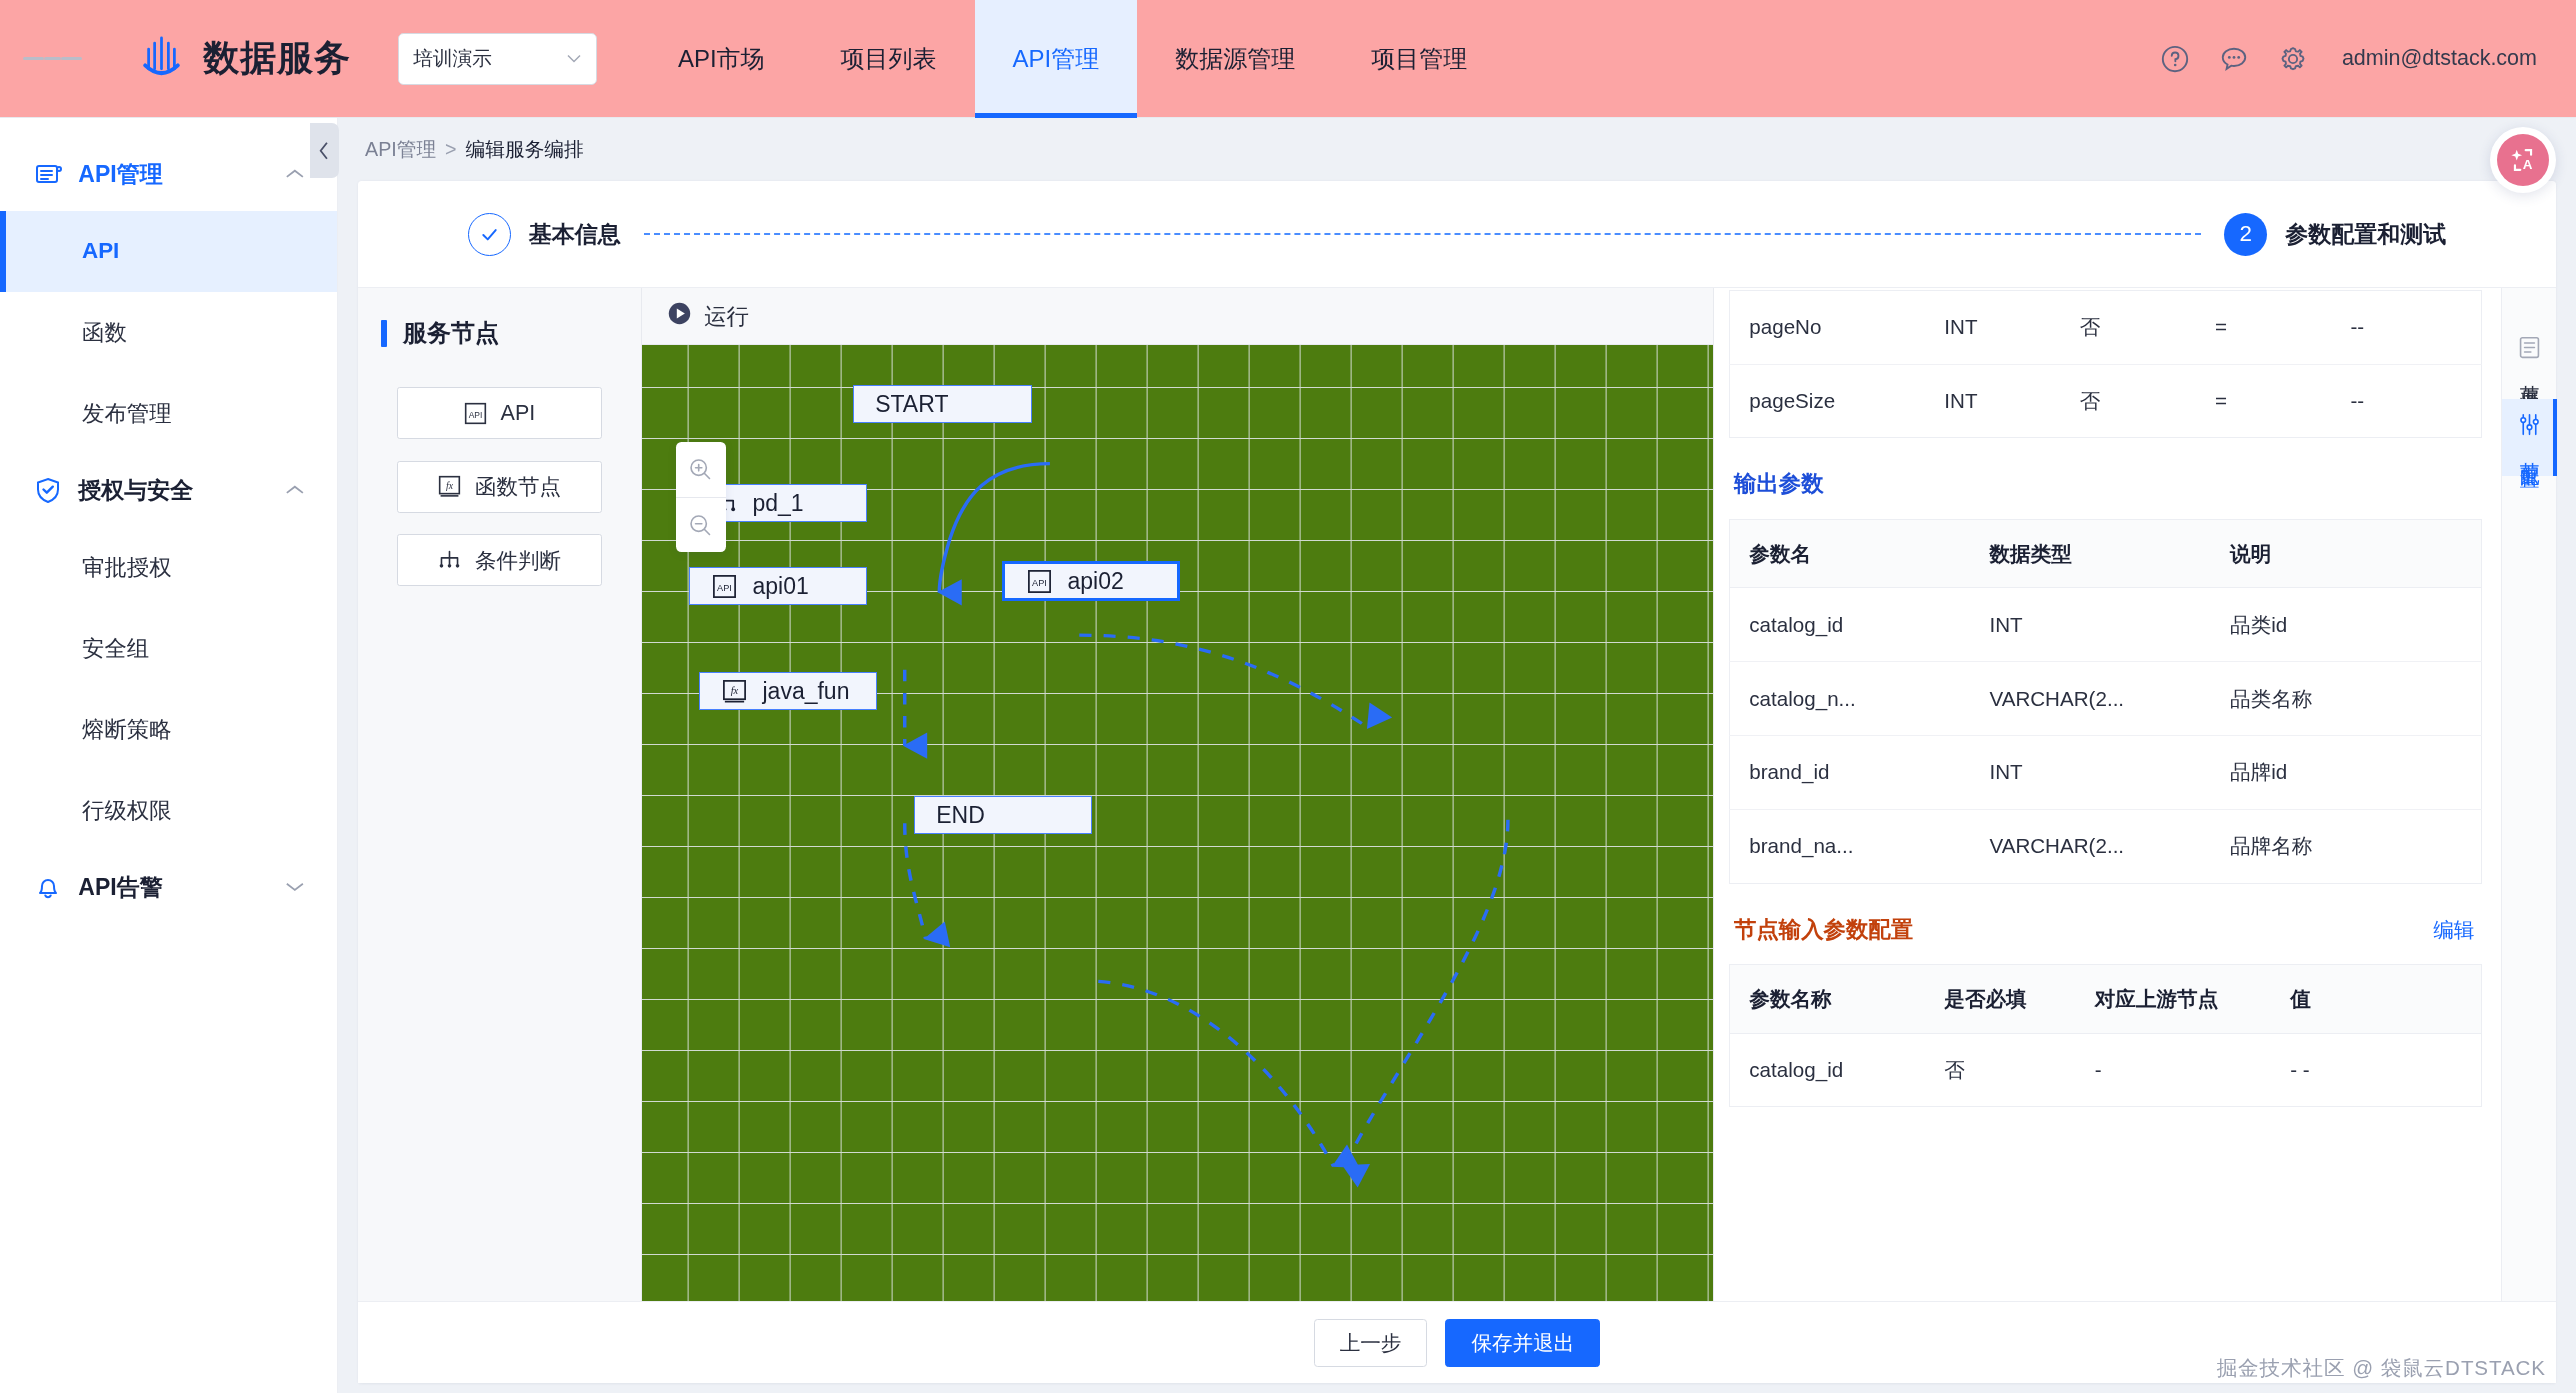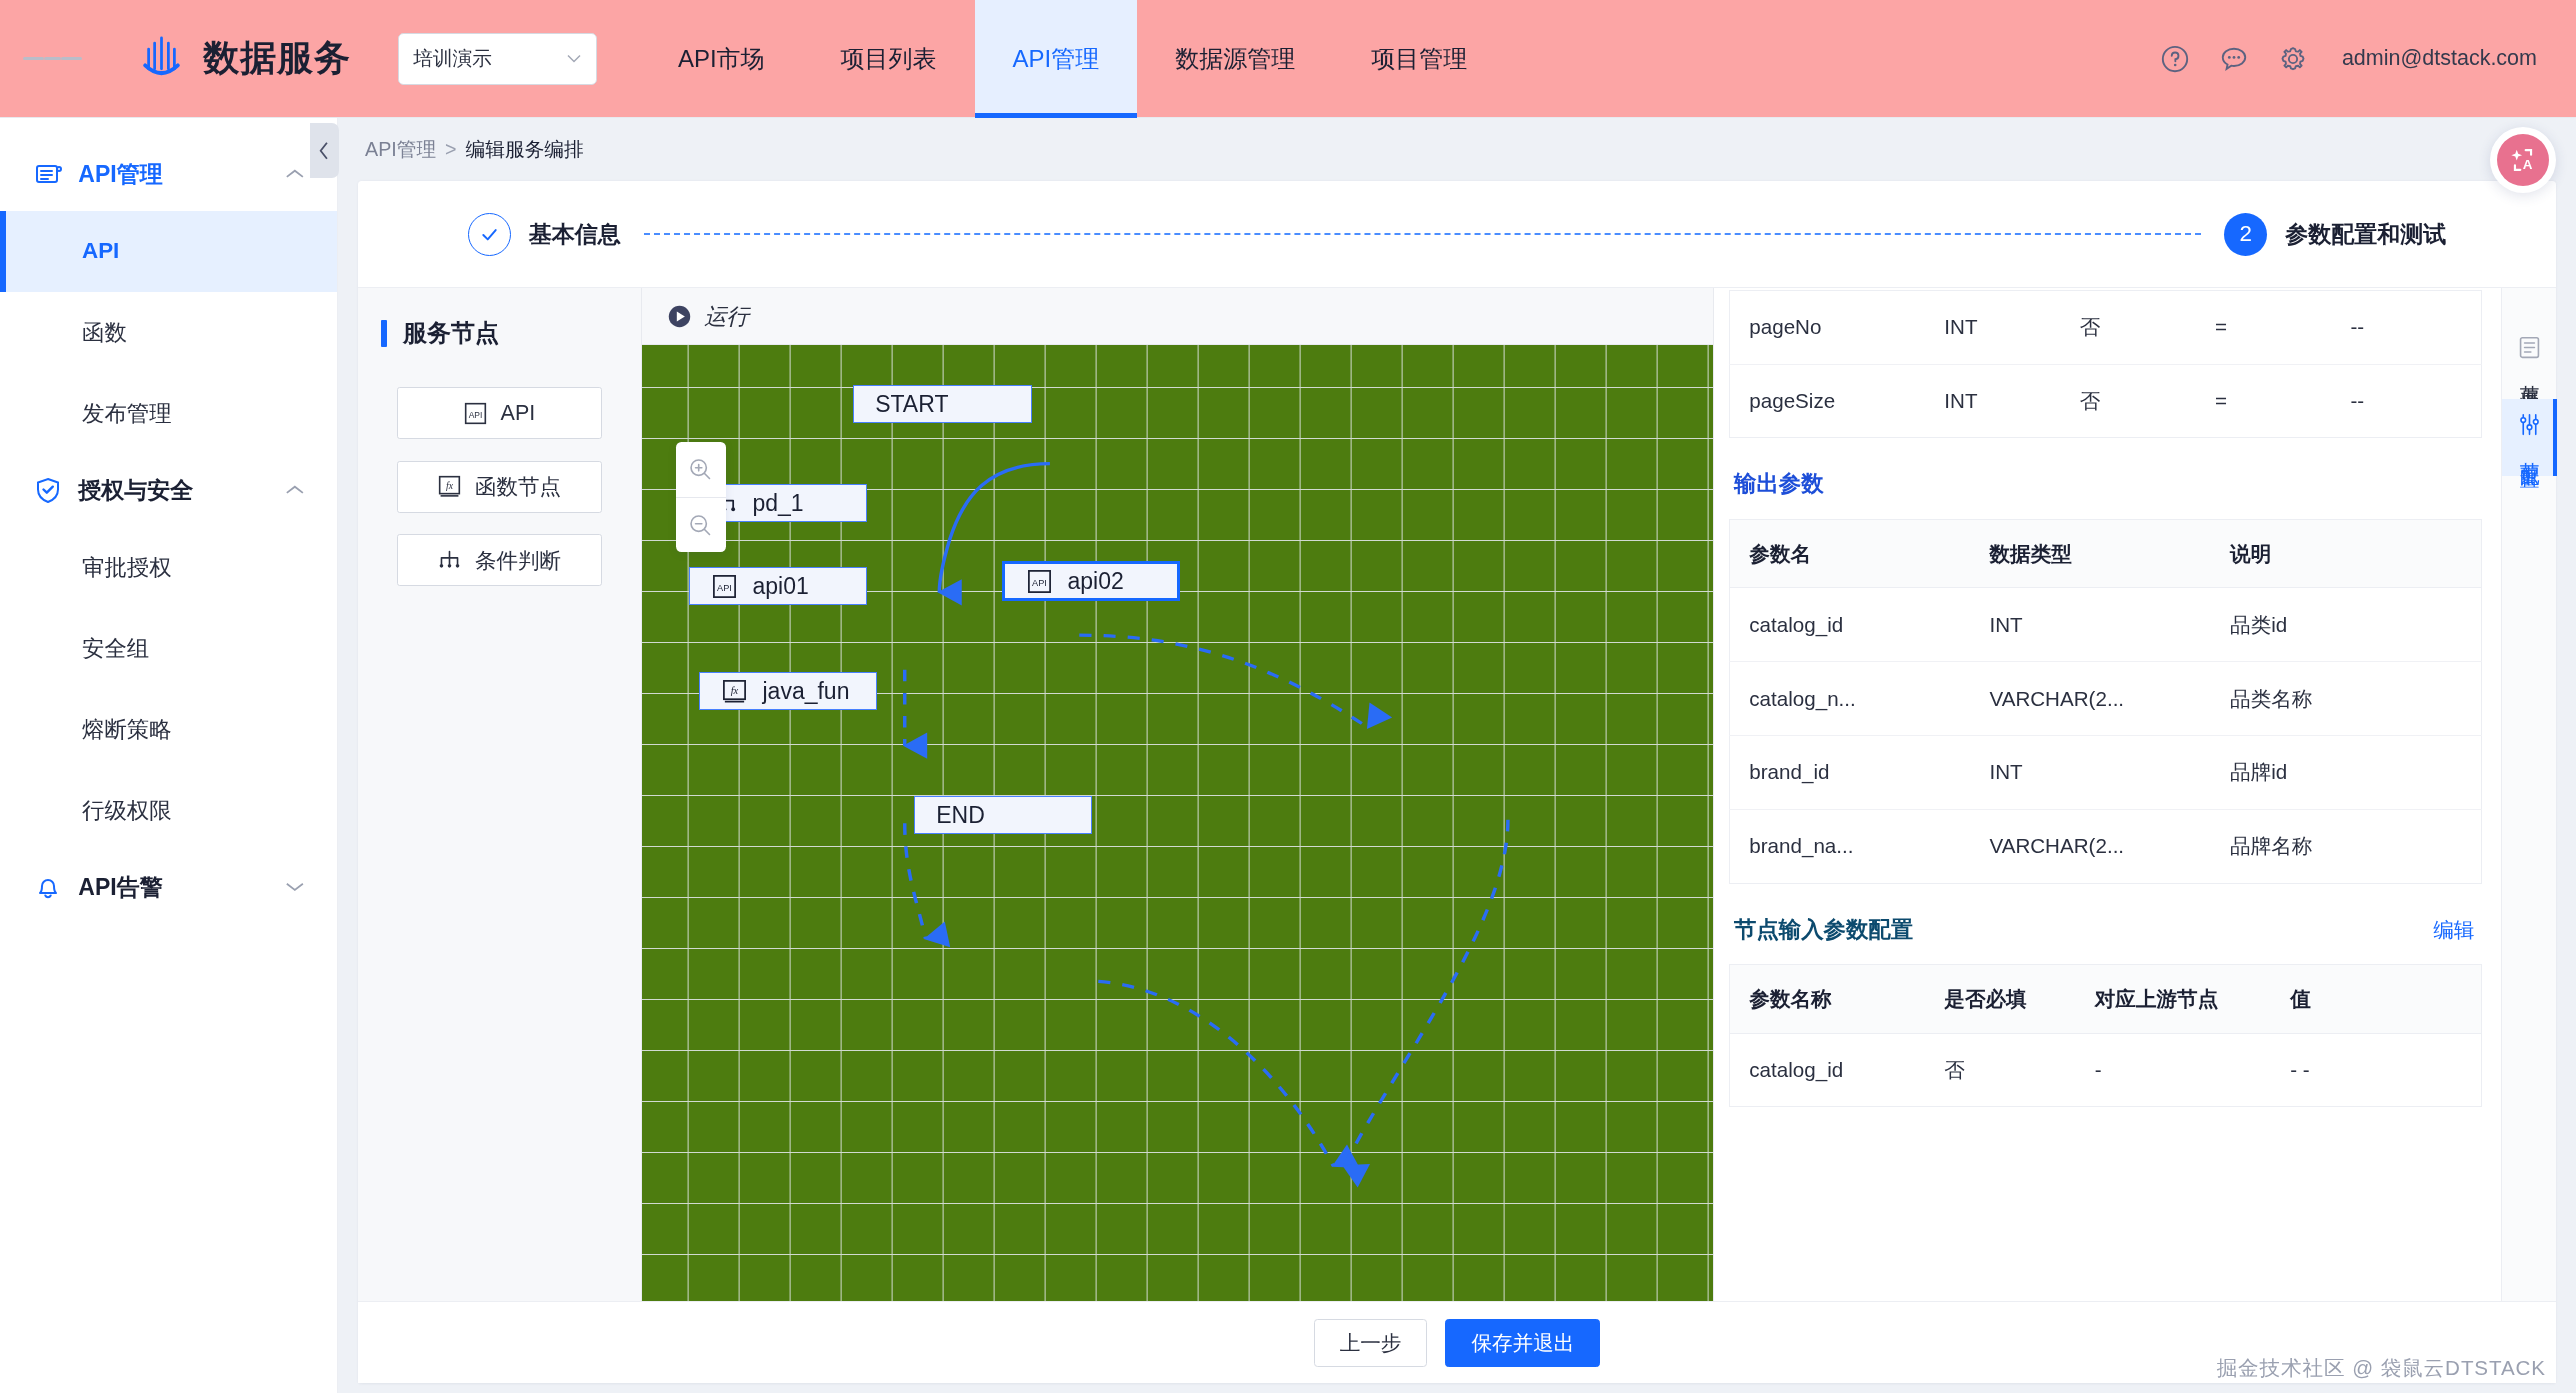--- a/index.html
+++ b/index.html
@@ -123,21 +123,21 @@
     font-size:21.5px; color:#2b3040; cursor:grab;
   }
   .nb-icon { width:25px; height:25px; flex:none; }
 
   
   .canvas-col { flex:1; display:flex; flex-direction:column; min-width:0; border-right:0.9px solid #e8eaef; }
   .canvas-toolbar {
     height:57px; background:#f7f8fa; border-bottom:0.9px solid #e8eaef;
     display:flex; align-items:center; padding-left:25px; gap:12.5px;
   }
-  .run-btn { display:flex; align-items:center; gap:12.5px; cursor:pointer;font-style:italic; }
+  .run-btn { display:flex; align-items:flex-start; gap:12.5px; cursor:pointer; }
   .run-btn .lbl { font-size:22.4px; color:#2b3040; }
   .canvas-wrap { flex:1; position:relative; overflow:hidden; background:#4d7c0f; }
   .canvas-grid {
     position:absolute; inset:0;
     background-image:
       linear-gradient(to right, #e9ebf2 1.3px, transparent 1.3px),
       linear-gradient(to bottom, #e9ebf2 1.3px, transparent 1.3px);
     background-size:51px 51px;
     background-position:-5.4px -9px;
     opacity:.85;
@@ -533,21 +533,21 @@
                 </tr>
                 <tr>
                   <td>brand_na...</td>
                   <td>VARCHAR(2...</td>
                   <td>品牌名称</td>
                 </tr>
               </tbody>
             </table>
 
             <div class="sec-head">
-              <div style="font-size:22.4px;font-weight:bold;color:#0c4a6e">节点输入参数配置</div>
+              <div style="font-size:22.4px;font-weight:bold;color:#c2410c">节点输入参数配置</div>
               <div class="lnk">编辑</div>
             </div>
 
             <table class="ptable">
               <thead>
                 <tr>
                   <th style="width:26%">参数名称</th>
                   <th style="width:20%">是否必填</th>
                   <th style="width:26%">对应上游节点</th>
                   <th style="width:28%">值</th>

